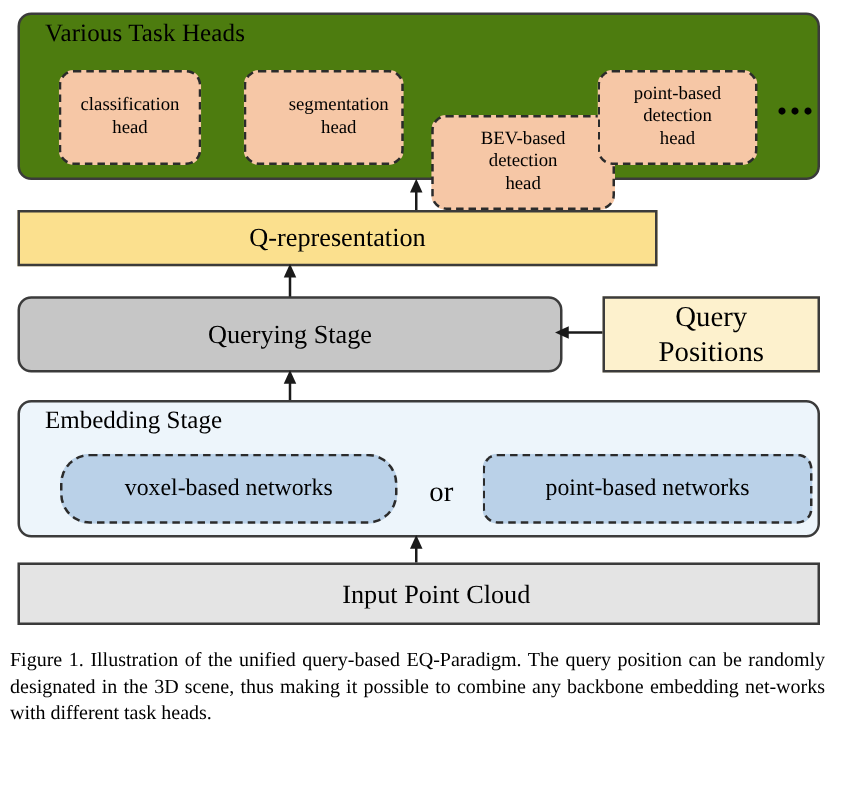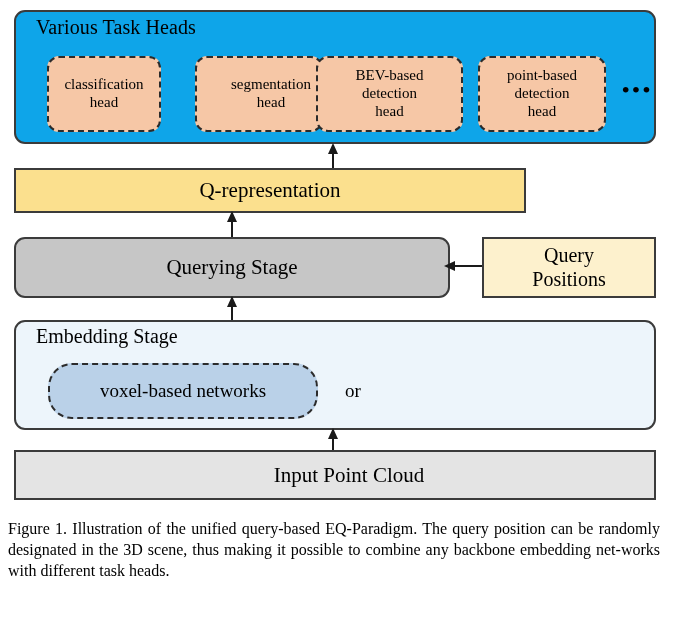--- a/index.html
+++ b/index.html
@@ -46,41 +46,41 @@
     border: 2px dashed #2b2b2b;
     border-radius: 12px;
   }
 
   
   #task-heads-group {
     left: 14px;
     top: 10px;
     width: 642px;
     height: 134px;
-    background: #0ea5e9;
+    background: #4d7c0f;
     display: block;
   }
   #task-heads-title {
     position: absolute;
     left: 20px;
     top: 4px;
     font-size: 20px;
     letter-spacing: .1px;
     white-space: nowrap;
   }
   .head-box {
     top: 44px;
     height: 76px;
     background: #f6c7a6;
     font-size: 15px;
     padding: 0 4px;
   }
   #head-classification { left: 31px;  width: 114px; }
   #head-segmentation   { left: 179px; width: 128px; padding-left: 28px; }
-  #head-bev            { left: 300px; width: 147px; }
+  #head-bev            { left: 329px; width: 147px; margin-top: 36px; }
   #head-point          { left: 462px; width: 128px; }
 
   #heads-ellipsis {
     position: absolute;
     left: 601px;
     top: 66px;
     width: 40px;
     text-align: center;
     font-size: 24px;
     letter-spacing: 2px;
@@ -108,21 +108,21 @@
     text-align: right;
   }
 
   
   #query-positions {
     left: 482px;
     top: 237px;
     width: 174px;
     height: 61px;
     background: #fdf1cd;
-    font-size: 20px;
+    font-size: 23px;
     flex-direction: column;
   }
   #query-positions .line { display: block; }
 
   
   #embedding-stage {
     left: 14px;
     top: 320px;
     width: 642px;
     height: 110px;
@@ -143,21 +143,21 @@
     font-size: 19px;
   }
   #net-voxel { left: 32px;  width: 270px; border-radius: 24px; }
   #net-point { left: 370px; width: 264px; }
   #or-label {
     position: absolute;
     left: 318px;
     top: 58px;
     width: 38px;
     text-align: center;
-    font-size: 19px;
+    font-size: 23px;
   }
 
   
   #input-point-cloud {
     left: 14px;
     top: 450px;
     width: 642px;
     height: 50px;
     background: #e4e4e4;
     font-size: 21px;
@@ -264,20 +264,23 @@
 
   <div id="embedding-stage" class="box rounded">
     <div id="embedding-title">Embedding Stage</div>
 
     <div id="net-voxel" class="box dashed-inner net-box">
       <span>voxel-based networks</span>
     </div>
 
     <div id="or-label">or</div>
 
+    <div id="net-point" class="box dashed-inner net-box">
+      <span>point-based networks</span>
+    </div>
   </div>
 
   <svg id="arrow-input-to-emb" class="arrow-up" viewBox="0 0 16 24">
     <line x1="8" y1="24" x2="8" y2="7" stroke="#1a1a1a" stroke-width="2"></line>
     <polygon points="8,0 3,11 13,11" fill="#1a1a1a"></polygon>
   </svg>
 
   <div id="input-point-cloud" class="box sharp">
     <span>Input Point Cloud</span>
   </div>

